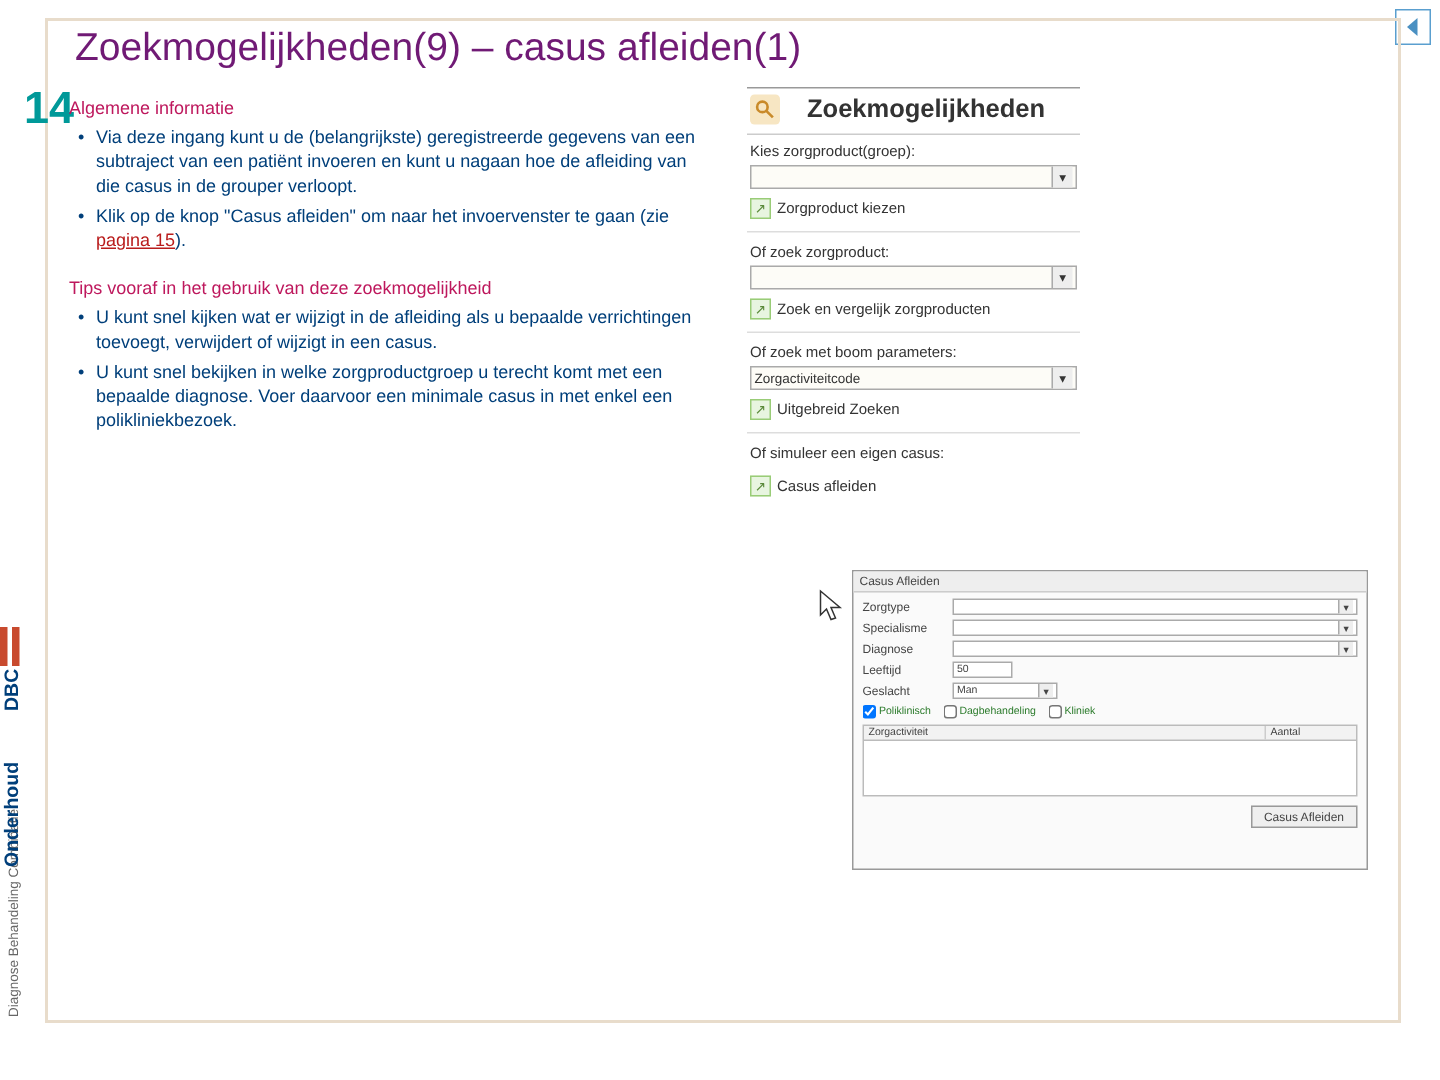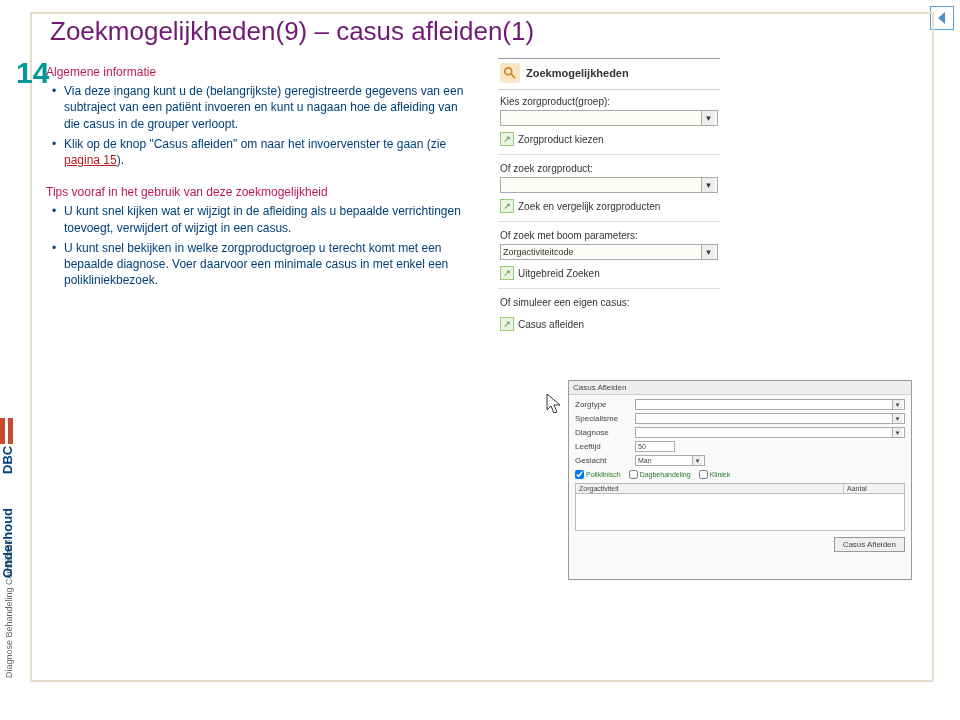--- a/index.html
+++ b/index.html
@@ -76,21 +76,21 @@
     padding: 4px 2px 6px;
     border-bottom: 1px solid #ccc;
   }
   .rp-header .mag {
     width: 20px; height: 20px;
     background: #f7e6c3;
     border-radius: 3px;
     display: flex; align-items: center; justify-content: center;
   }
   .rp-header .mag svg { width: 14px; height: 14px; }
-  .rp-header b { font-size: 11px; }
+  .rp-header b { font-size: 17px; margin-left: 12px; }
   .rp-sec { padding: 6px 2px 0; }
   .rp-label { font-weight: normal; font-size: 10px; margin-bottom: 3px; display: block; }
   .rp-select {
     width: 100%; height: 16px;
     border: 1px solid #aaa;
     background: #fdfcf7;
     font-size: 9px;
     padding: 0 2px;
     display: flex; align-items: center; justify-content: space-between;
   }

